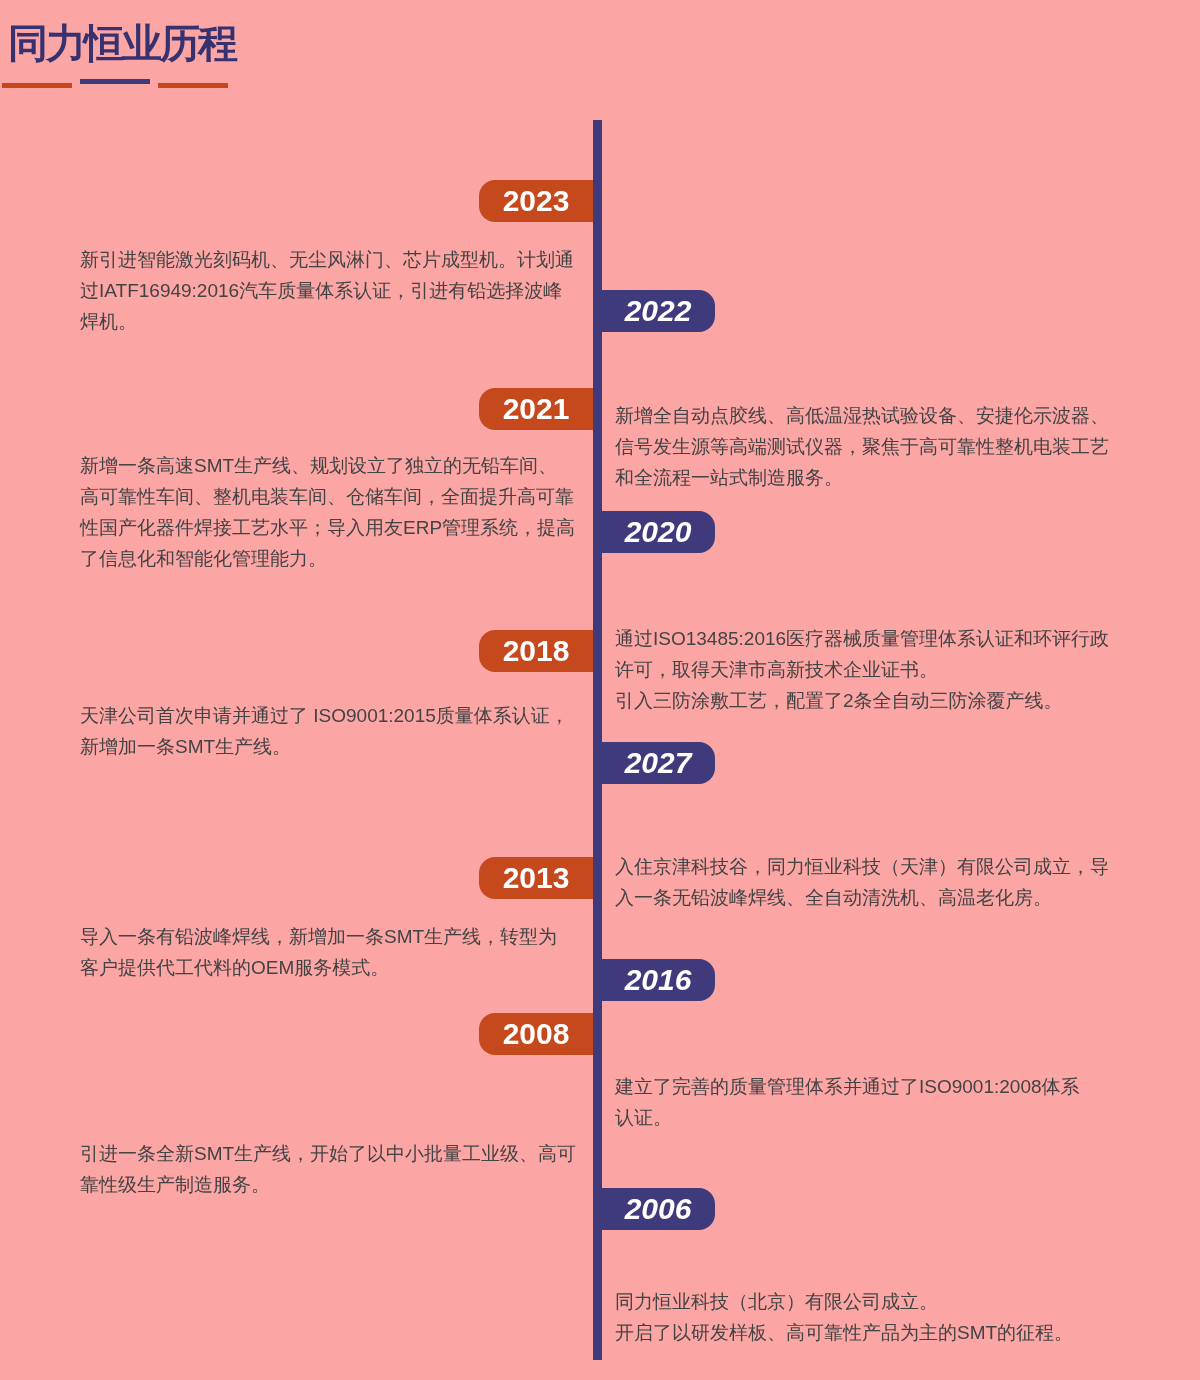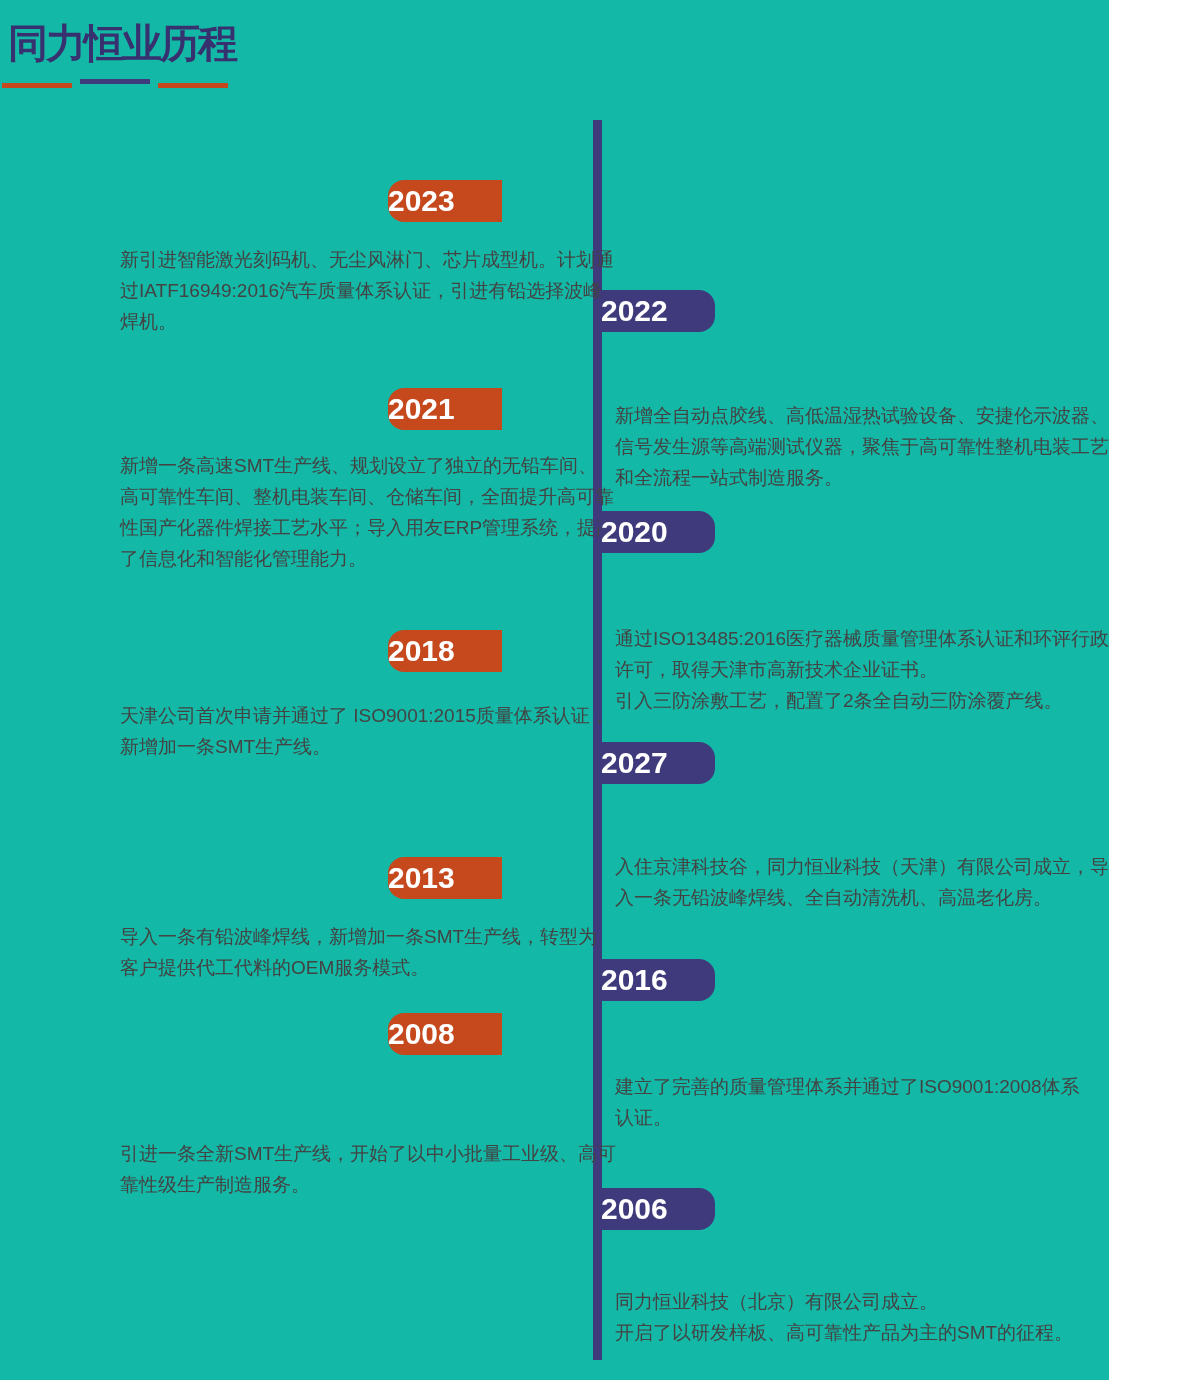--- a/index.html
+++ b/index.html
@@ -5,52 +5,52 @@
   :root{
     --orange:#c5491d;
     --purple:#3e3a7c;
     --title:#37326f;
     --body:#434343;
   }
   html,body{margin:0;padding:0;background:#fff;}
   body{font-family:"Liberation Sans","DejaVu Sans",sans-serif;}
   .canvas{
     position:relative;
-    width:1109px;height:1380px;
-    background:#14b8a6;
+    width:1200px;height:1380px;
+    background:#fca5a5;
     overflow:hidden;
   }
   
   .page-title{
     position:absolute;left:8px;top:22px;margin:0;
     font-size:40px;line-height:42px;font-weight:800;
     letter-spacing:-2px;color:var(--title);
   }
   .title-underline{position:absolute;left:2px;top:79px;height:10px;white-space:nowrap;}
   .dash{display:inline-block;width:70px;height:5px;margin-right:8px;vertical-align:top;}
   .dash.orange{background:var(--orange);margin-top:4px;}
   .dash.purple{background:var(--purple);margin-top:0;}
   
   .t-line{
     position:absolute;left:593px;top:120px;width:9px;height:1240px;
     background:var(--purple);
   }
   .t-item .badge{
     position:absolute;width:114px;height:42px;
     color:#ffffff;font-size:30px;font-weight:700;line-height:42px;
-    text-align:left;letter-spacing:0;
+    text-align:center;letter-spacing:0;
   }
   .t-item.left .badge{right:607px;background:var(--orange);border-radius:16px 0 0 16px;}
-  .t-item.right .badge{left:601px;background:var(--purple);border-radius:0 16px 16px 0;}
+  .t-item.right .badge{left:601px;background:var(--purple);border-radius:0 16px 16px 0;font-style:italic;}
   .t-item .milestone{
     position:absolute;margin:0;
     font-size:19px;line-height:31px;color:var(--body);
     white-space:pre-line;text-align:left;
   }
-  .t-item.left .milestone{left:80px;width:505px;margin-left:40px;}
+  .t-item.left .milestone{left:80px;width:505px;}
   .t-item.right .milestone{left:615px;width:532px;margin-top:47px;}
   
   .y2023 .badge{top:180px}  .y2023 .milestone{top:244px}
   .y2022 .badge{top:290px}  .y2022 .milestone{top:353px}
   .y2021 .badge{top:388px}  .y2021 .milestone{top:450px}
   .y2020 .badge{top:511px}  .y2020 .milestone{top:576px}
   .y2019 .badge{top:630px}  .y2019 .milestone{top:700px}
   .y2018 .badge{top:742px}  .y2018 .milestone{top:804px}
   .y2013 .badge{top:857px}  .y2013 .milestone{top:921px}
   .y2011 .badge{top:959px}  .y2011 .milestone{top:1024px}

